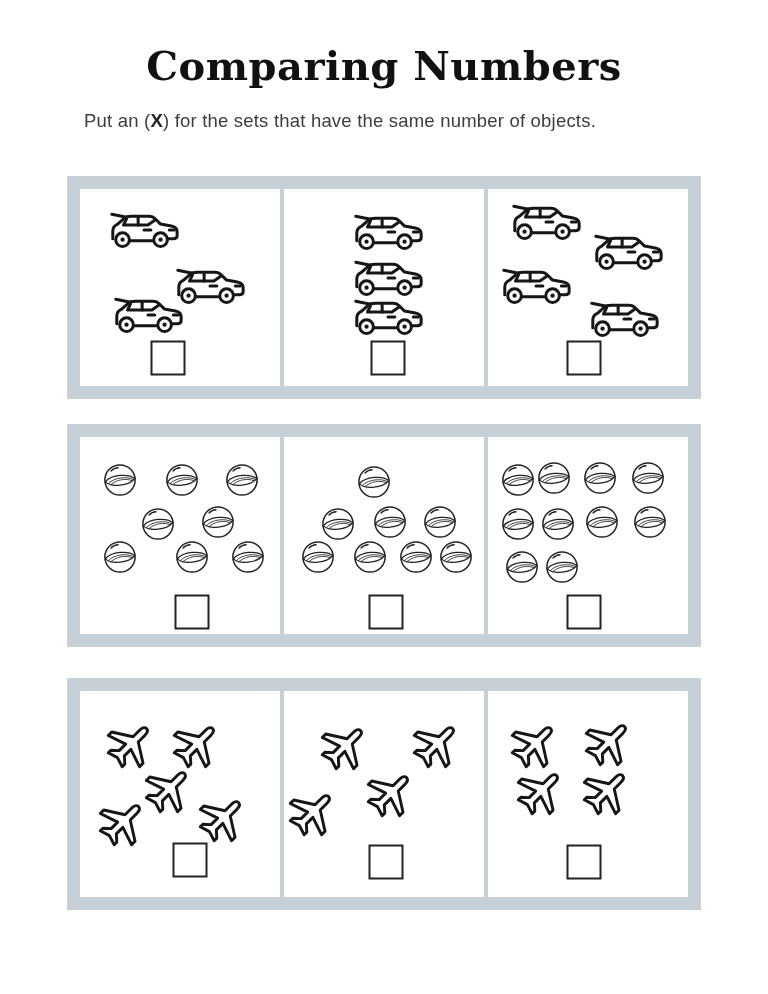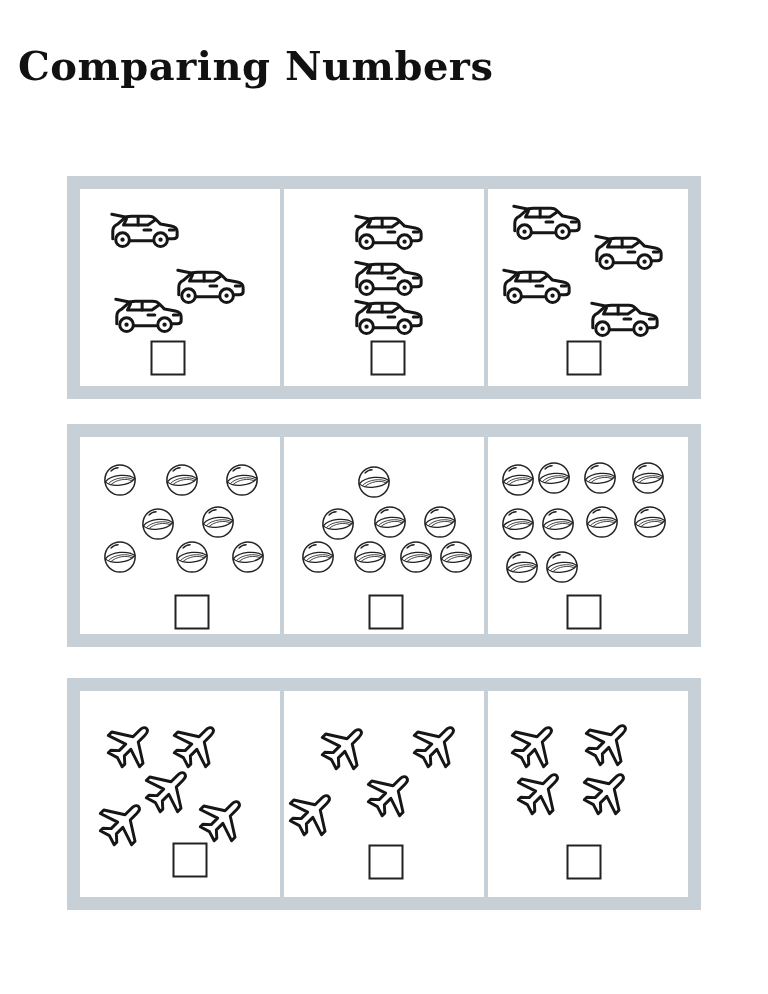--- a/index.html
+++ b/index.html
@@ -3,23 +3,23 @@
 <meta charset="utf-8">
 <style>
   :root{
     --frame:#c7cfd7; --panel-bg:#ffffff; --icon:#161616;
     --title:#111111; --instr:#3d3d3d; --box-border:#222222;
   }
   *{margin:0;padding:0;box-sizing:border-box;}
   html,body{background:#ffffff;}
   .page{position:relative;width:768px;height:994px;background:#ffffff;overflow:hidden;
         font-family:"Liberation Sans",sans-serif;}
-  .title{position:absolute;left:0;top:42px;width:768px;text-align:left;
+  .title{position:absolute;left:0;top:42px;width:768px;text-align:center;
          font-family:"DejaVu Serif","Liberation Serif",serif;font-weight:700;
-         font-size:40px;color:var(--title);letter-spacing:0.5px;padding-left:18px;}
+         font-size:40px;color:var(--title);letter-spacing:0.5px;}
   .instruction{position:absolute;left:84px;top:110px;width:640px;
                font-size:18.5px;color:var(--instr);letter-spacing:0.2px;}
   .instruction b{font-weight:700;color:#222;}
   .row-frame{position:absolute;left:67px;width:634px;background:var(--frame);
              border:13px solid var(--frame);display:flex;}
   .row-cars{top:176px;height:223px;}
   .row-marbles{top:424px;height:223px;}
   .row-planes{top:678px;height:232px;}
   .panel{position:relative;flex:1;background:var(--panel-bg);overflow:hidden;}
   .panel + .panel{border-left:4px solid var(--frame);}
@@ -32,20 +32,21 @@
   .answer-box{position:absolute;transform:translate(-50%,-50%);width:35px;height:35px;
               background:#ffffff;border:2px solid var(--box-border);cursor:pointer;
               display:flex;align-items:center;justify-content:center;
               font-size:24px;font-weight:700;color:#111;}
 </style>
 </head>
 <body>
 
 <div class="page">
   <h1 class="title">Comparing Numbers</h1>
+  <p class="instruction"><span>Put an (</span><b>X</b><span>) for the sets that have the same number of objects.</span></p>
 
   <section class="row-frame row-cars">
       <div class="panel">
         <div class="obj obj-car" style="left: 32%; top: 21%;">
   <svg viewBox="0 0 80 46" xmlns="http://www.w3.org/2000/svg">
     <g fill="none" stroke="#161616" stroke-width="3.1" stroke-linejoin="round" stroke-linecap="round">
       <line x1="7" y1="7" x2="22" y2="10"></line>
       <path d="M8 32 L8 24 Q8 19 13 17 L20 11 Q22 9 27 9 L45 9 Q49 9 52 12 L57 17 L68 19 Q74 20 74 25 L74 29 Q74 32 70 32 L65 32"></path>
       <line x1="26" y1="34" x2="48" y2="34"></line>
       <path d="M22 12 L19 18 L44 18 L51 13"></path>

